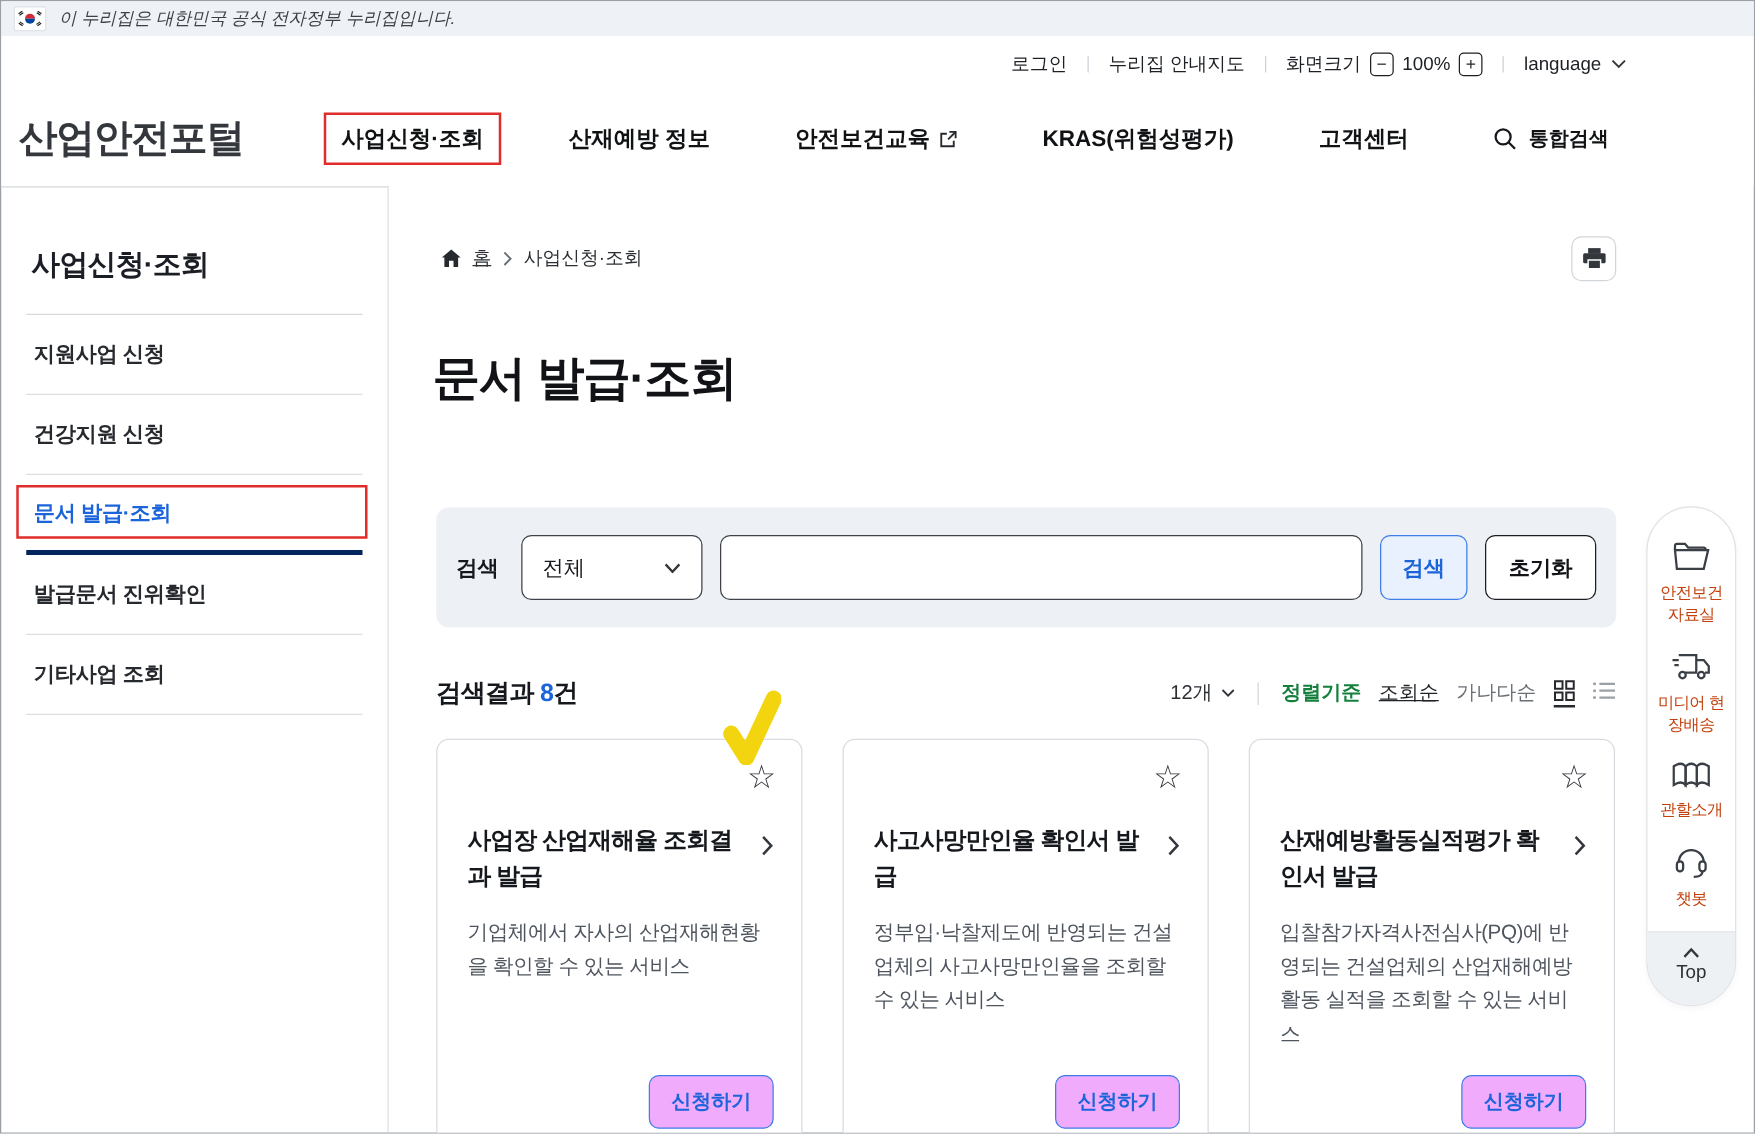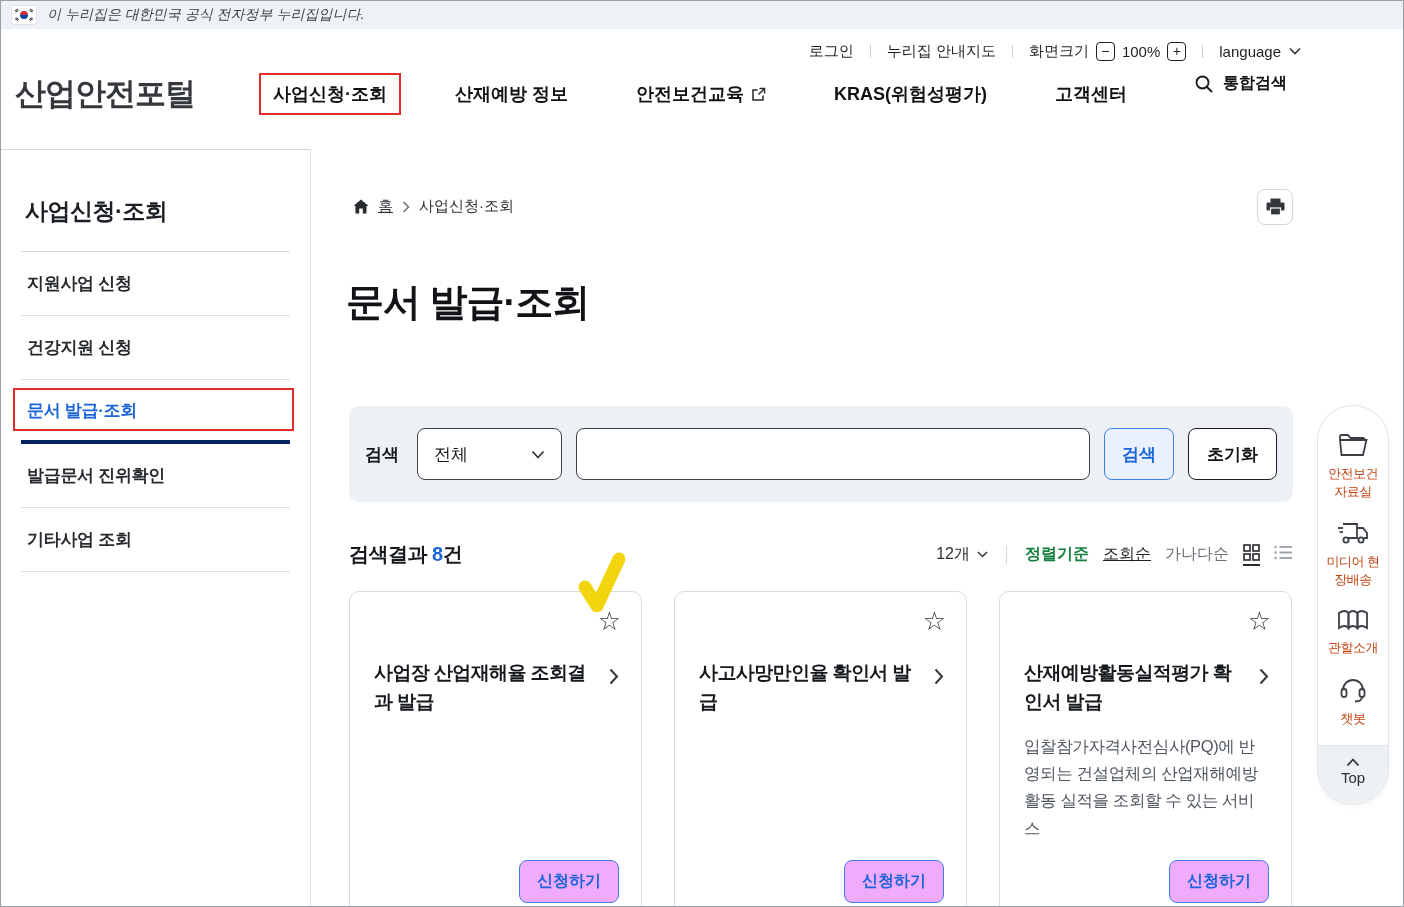--- a/index.html
+++ b/index.html
@@ -13,21 +13,21 @@
 
   
   .utility-bar { height:44px; background:#fff; display:flex; align-items:center; justify-content:flex-end; padding-right:102px; font-size:15px; color:#1d2024; }
   .utility-bar a { text-decoration:none; color:#1d2024; cursor:pointer; }
   .usep { width:1px; height:13px; background:#ccd0d5; margin:0 16px; }
   .screen-size { display:flex; align-items:center; gap:7px; }
   .zoom-btn { width:19px; height:19px; border:1.5px solid #1d2024; border-radius:4px; background:#fff; font-size:14px; line-height:1; display:grid; place-items:center; cursor:pointer; color:#1d2024; padding:0; }
   .lang { display:flex; align-items:center; gap:8px; cursor:pointer; }
 
   
-  .main-header { height:76px; display:flex; align-items:flex-start; padding:0 14px; background:#fff; }
+  .main-header { height:76px; display:flex; align-items:center; padding:0 14px; background:#fff; }
   .logo { font-size:31px; font-weight:800; color:#34373c; letter-spacing:-1px; cursor:pointer; }
   .main-nav { display:flex; align-items:center; gap:40px; margin-left:64px; }
   .nav-item { display:flex; align-items:center; gap:7px; font-size:18px; font-weight:700; color:#101214; padding:7px 12px; border:2px solid transparent; cursor:pointer; white-space:nowrap; }
   .nav-item.highlighted { border-color:#e12c2c; }
   .header-search { margin-left:auto; margin-right:102px; display:flex; align-items:center; gap:9px; font-size:16px; font-weight:700; color:#101214; cursor:pointer; }
 
   
   .content-row { display:flex; height:759px; }
   .sidebar { width:310px; border-top:1px solid #d4d7da; border-right:1px solid #dcdfe2; padding:0 20px; flex-shrink:0; }
   .sidebar h2 { margin:46px 0 0 4px; font-size:23px; font-weight:800; color:#1b1e24; letter-spacing:-0.5px; }
@@ -291,31 +291,33 @@
       <div class="cards">
 
         <div class="card">
           <span class="star">☆</span>
           <h3>사업장 산업재해율 조회결과 발급</h3>
           <span class="chev">
             <svg width="10" height="17" viewBox="0 0 10 17">
                 <polyline points="1.5,1.5 8,8.5 1.5,15.5" fill="none" stroke="#33373c" stroke-width="2"></polyline>
               </svg>
           </span>
+          <p>기업체에서 자사의 산업재해현황을 확인할 수 있는 서비스</p>
           <button class="apply">신청하기</button>
         </div>
 
         <div class="card">
           <span class="star">☆</span>
           <h3>사고사망만인율 확인서 발급</h3>
           <span class="chev">
             <svg width="10" height="17" viewBox="0 0 10 17">
                 <polyline points="1.5,1.5 8,8.5 1.5,15.5" fill="none" stroke="#33373c" stroke-width="2"></polyline>
               </svg>
           </span>
+          <p>정부입·낙찰제도에 반영되는 건설업체의 사고사망만인율을 조회할 수 있는 서비스</p>
           <button class="apply">신청하기</button>
         </div>
 
         <div class="card">
           <span class="star">☆</span>
           <h3>산재예방활동실적평가 확인서 발급</h3>
           <span class="chev">
             <svg width="10" height="17" viewBox="0 0 10 17">
                 <polyline points="1.5,1.5 8,8.5 1.5,15.5" fill="none" stroke="#33373c" stroke-width="2"></polyline>
               </svg>

